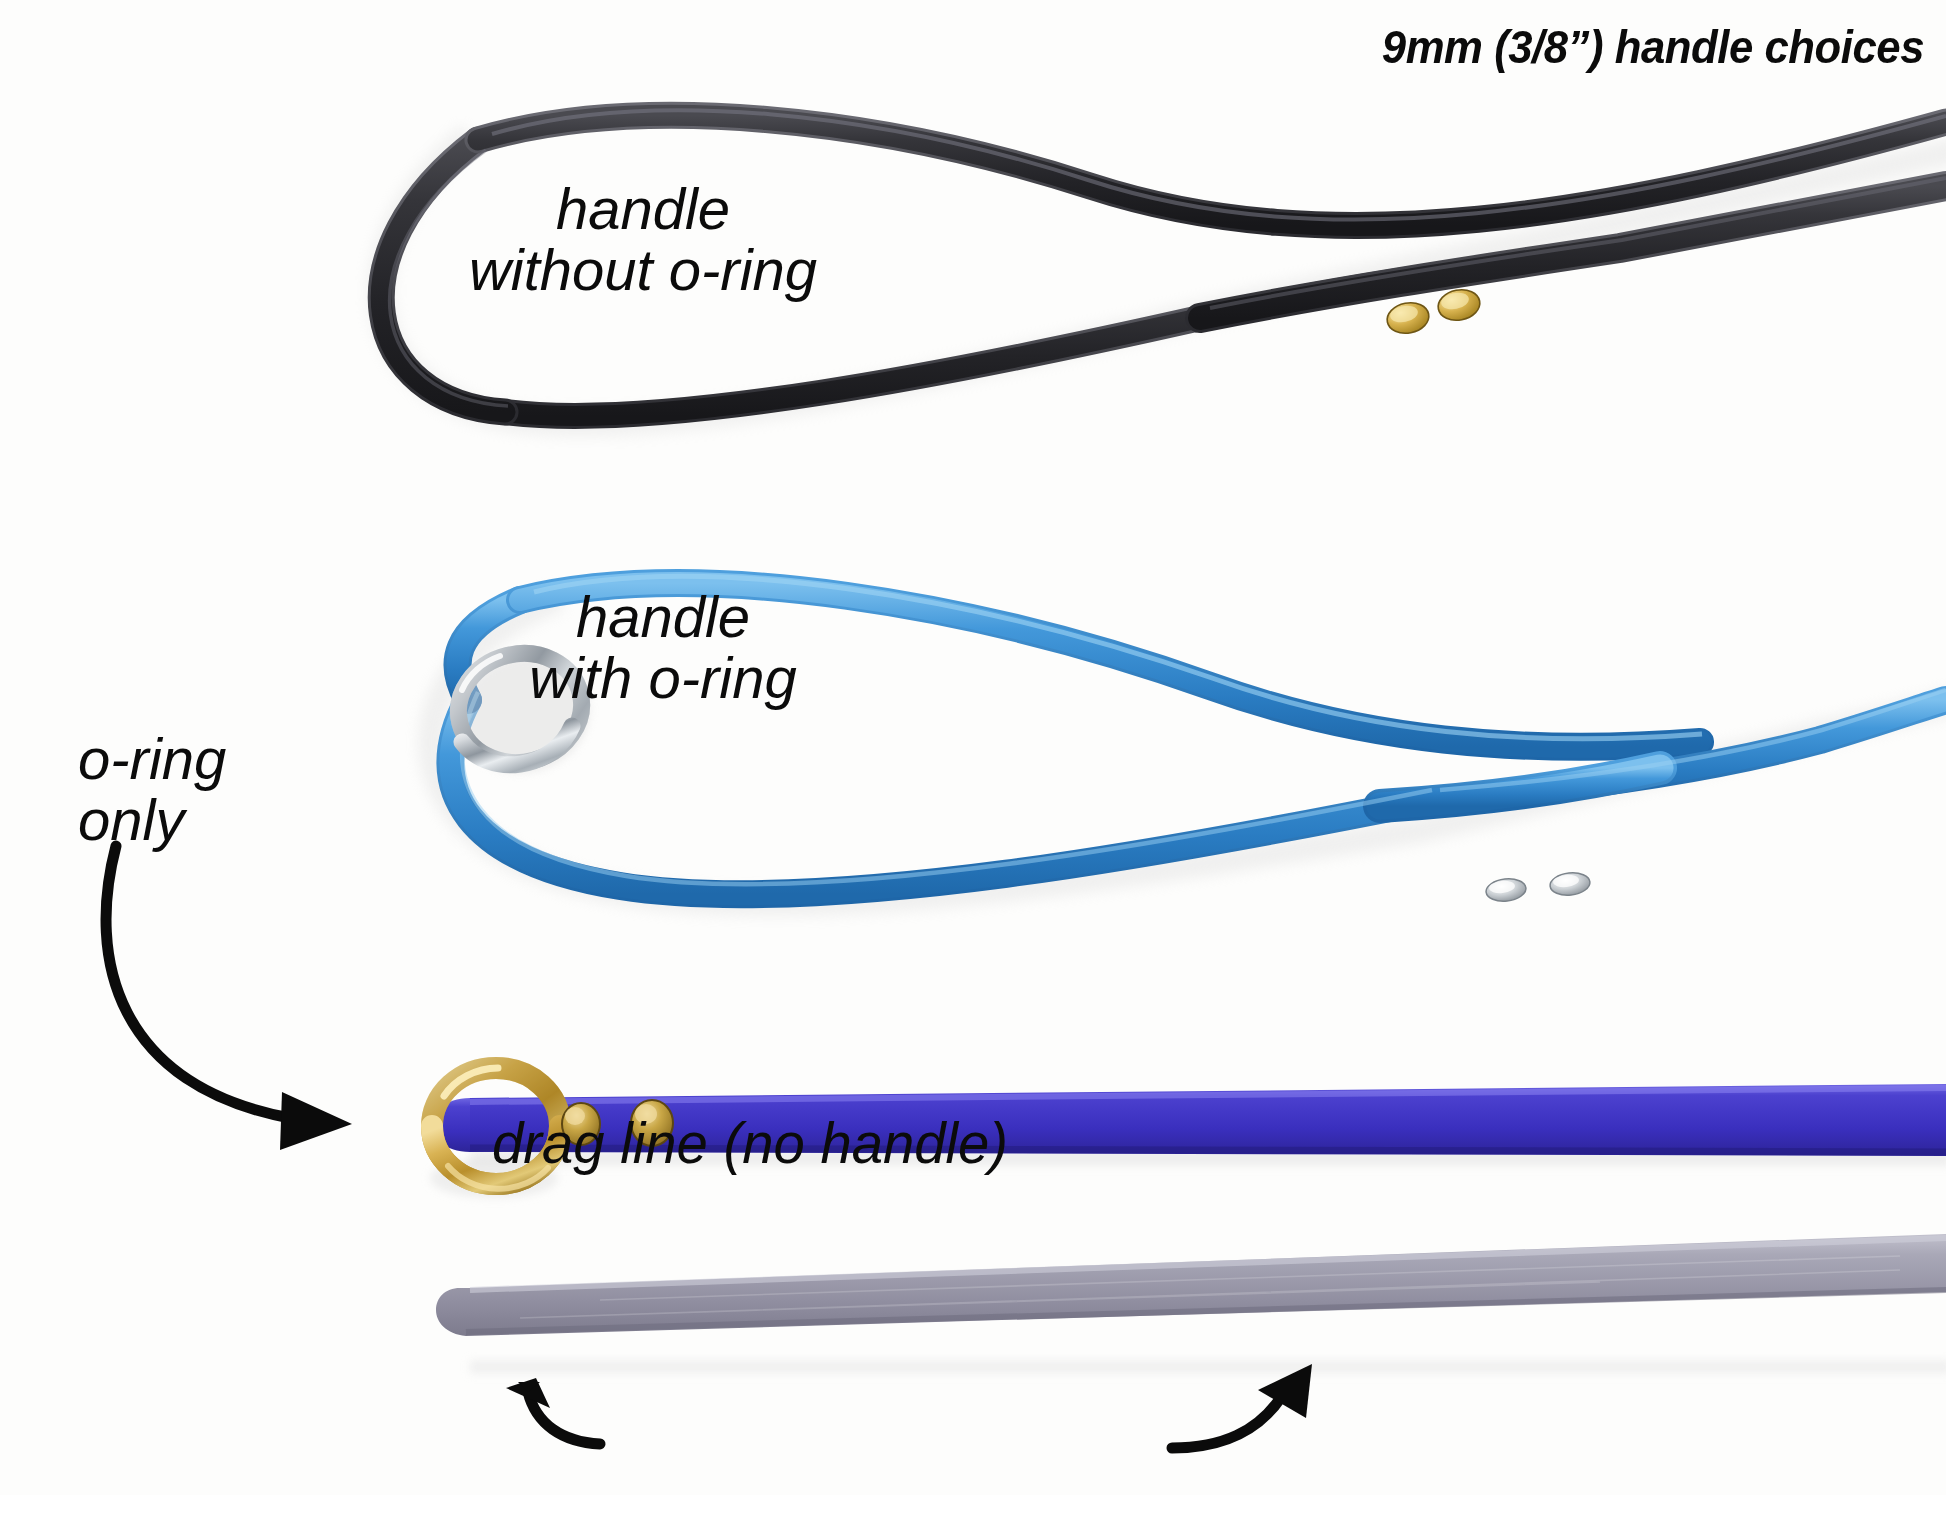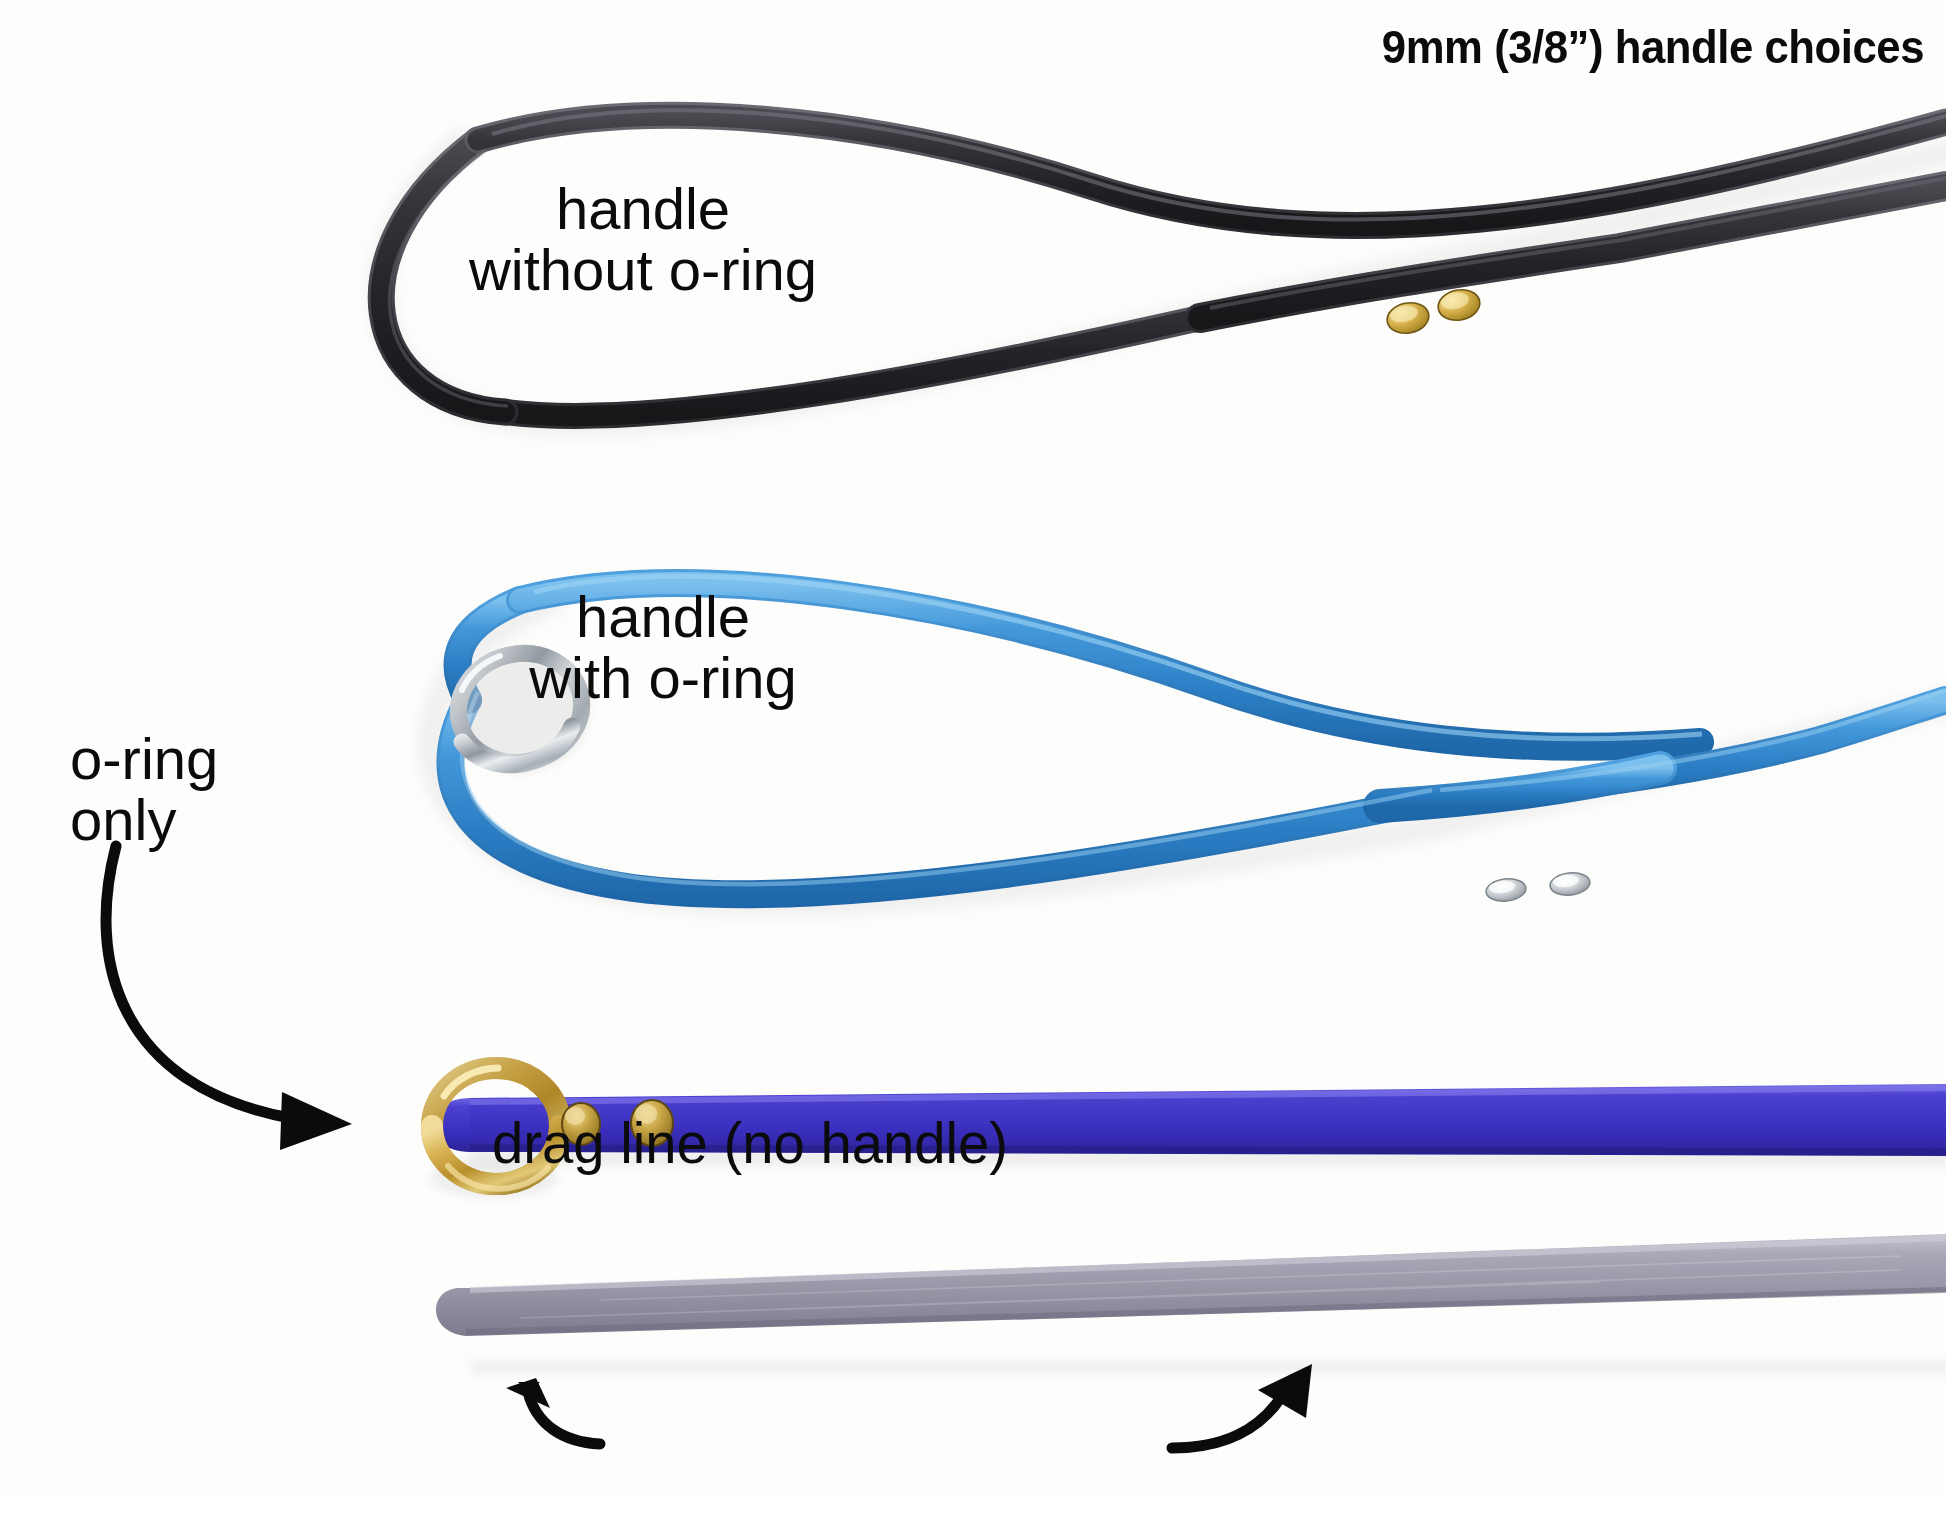--- a/index.html
+++ b/index.html
@@ -2,20 +2,21 @@
 <html><head>
 <meta charset="utf-8">
 <style>
   html,body{margin:0;padding:0;background:#ffffff;}
   #stage{
     position:relative;
     width:1946px;height:1495px;
     background:#c4b5fd;
     overflow:hidden;
     font-family:"Liberation Sans", sans-serif;
+    font-style:italic;
   }
   #art{position:absolute;left:0;top:0;width:1946px;height:1536px;}
   .lbl{
     position:absolute;
     color:#0b0b0b;
     font-family:"Liberation Sans", sans-serif;
     white-space:pre;
     line-height:1.06;
   }
   #title{
@@ -270,18 +271,18 @@
   </svg>
 
   <div class="lbl" id="title">9mm (3/8”) handle choices</div>
 
   <div class="lbl" id="lbl-no-oring" style="white-space:pre-line;">handle
 without o-ring</div>
 
   <div class="lbl" id="lbl-with-oring" style="white-space:pre-line;">handle
 with o-ring</div>
 
-  <div class="lbl" id="lbl-oring-only" style="white-space:pre-line;">o-ring
+  <div class="lbl" id="lbl-oring-only" style="white-space:pre-line;margin-left:8px;">o-ring
 only</div>
 
   <div class="lbl" id="lbl-dragline">drag line (no handle)</div>
 
 </div>
 
 </body></html>

